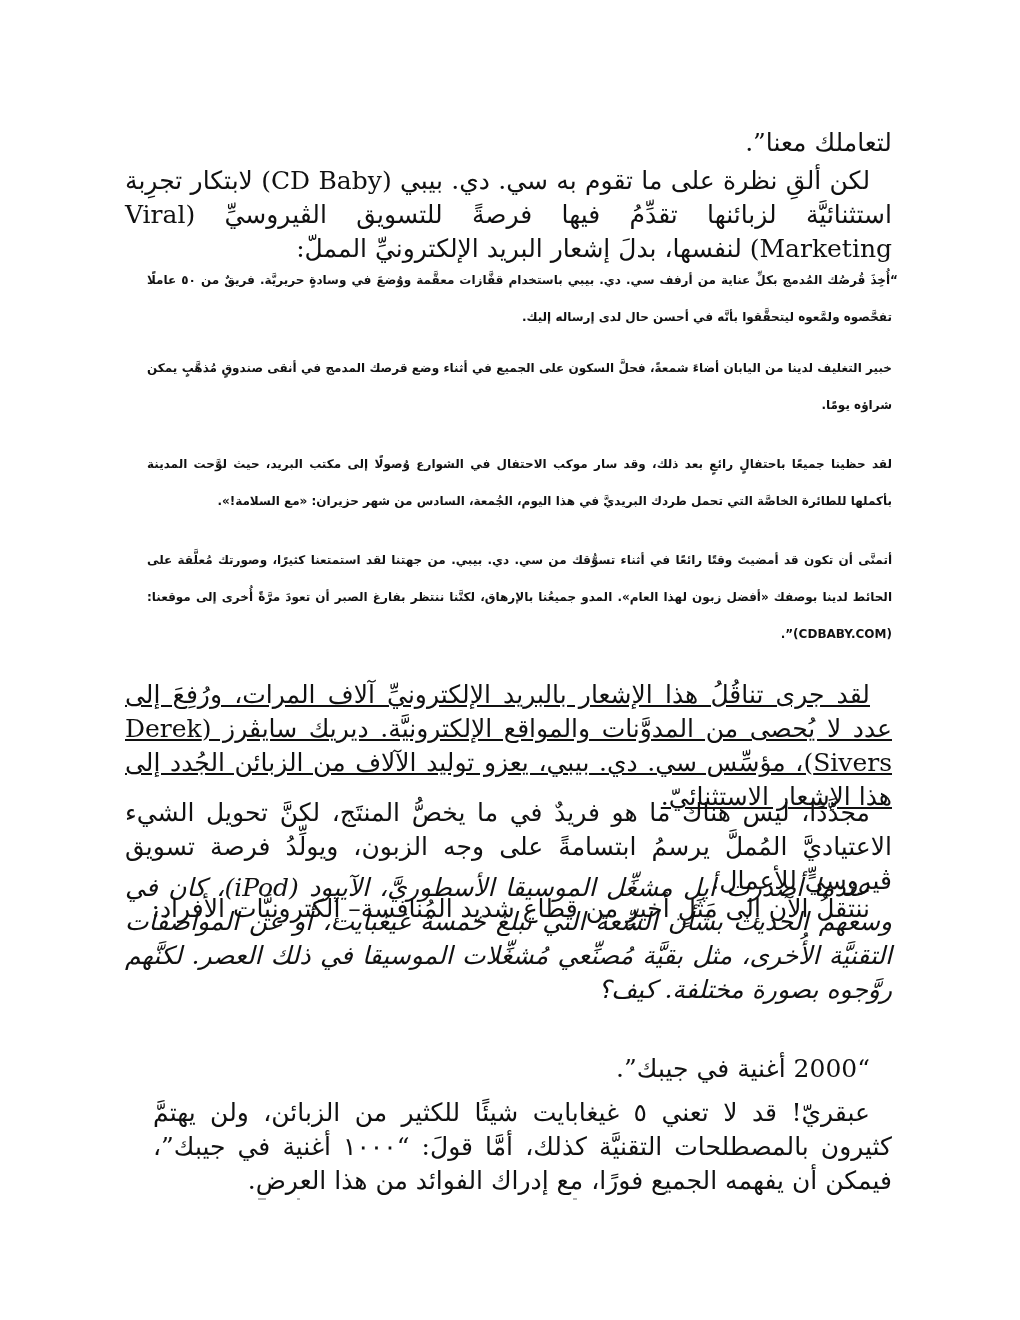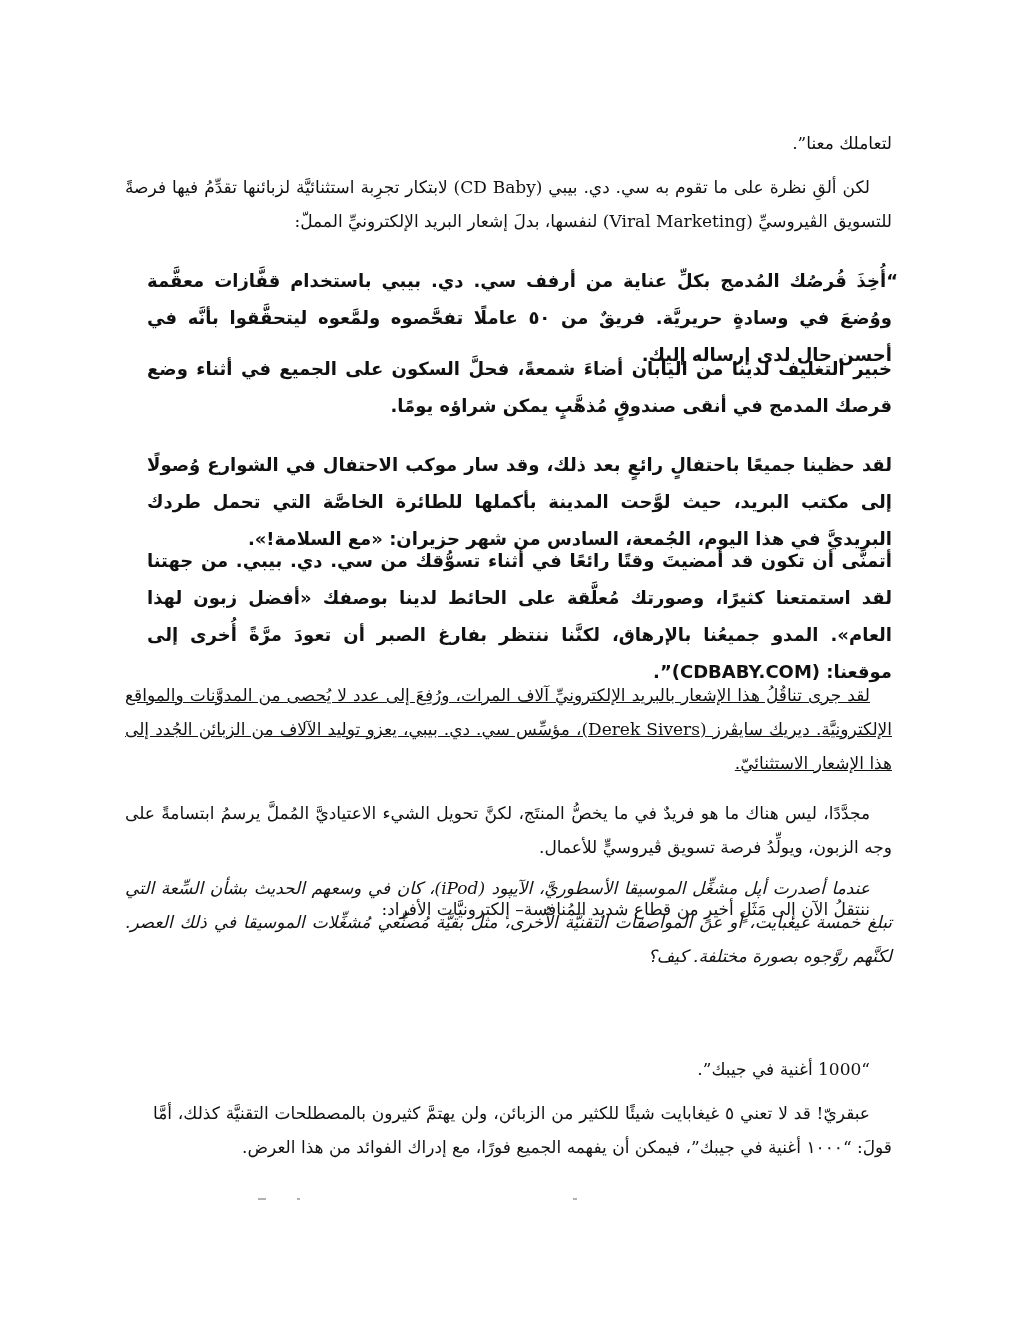--- a/index.html
+++ b/index.html
@@ -7,49 +7,49 @@
     width: 1020px; height: 1320px; position: relative; overflow: hidden;
     font-family: "DejaVu Serif", "Liberation Serif", serif;
     color: #111;
   }
   .page {
     position: absolute; left: 125px; top: 0; width: 767px; height: 1320px;
     direction: rtl;
   }
   .p {
     position: absolute; right: 0; left: 0; text-align: justify;
-    text-align-last: right; font-size: 17px; line-height: 34px;
+    text-align-last: right; font-size: 25px; line-height: 34px;
     font-family: "DejaVu Serif", serif;
   }
   .indent { text-indent: 22px; }
   .quote {
     position: absolute; right: 0; left: 22px; text-align: justify; text-align-last: right;
-    font-size: 18px; line-height: 37px; font-weight: bold;
+    font-size: 12px; line-height: 37px; font-weight: bold;
     font-family: "DejaVu Sans", sans-serif;
   }
   .quote.q1 { text-indent: -6px; }
   .stray {
     position: absolute; top: 1198px; height: 2px; background: #555; opacity: 0.45;
   }
 </style>
 </head>
 <body>
 
 <div class="page">
   <div class="p" style="top:126px;">لتعاملك معنا”.</div>
-  <div class="p indent" style="top:170px;">لكن ألقِ نظرة على ما تقوم به سي. دي. بيبي (CD Baby) لابتكار تجرِبة استثنائيَّة لزبائنها تقدِّمُ فيها فرصةً للتسويق الڤيروسيِّ (Viral Marketing) لنفسها، بدلَ إشعار البريد الإلكترونيِّ المملّ:</div>
+  <div class="p indent" style="top:164px;">لكن ألقِ نظرة على ما تقوم به سي. دي. بيبي (CD Baby) لابتكار تجرِبة استثنائيَّة لزبائنها تقدِّمُ فيها فرصةً للتسويق الڤيروسيِّ (Viral Marketing) لنفسها، بدلَ إشعار البريد الإلكترونيِّ المملّ:</div>
 
   <div class="quote q1" style="top:262px;">“أُخِذَ قُرصُك المُدمج بكلِّ عناية من أرفف سي. دي. بيبي باستخدام قفَّازات معقَّمة ووُضعَ في وسادةٍ حريريَّة. فريقٌ من ٥٠ عاملًا تفحَّصوه ولمَّعوه ليتحقَّقوا بأنَّه في أحسن حال لدى إرساله إليك.</div>
   <div class="quote" style="top:350px;">خبير التغليف لدينا من اليابان أضاءَ شمعةً، فحلَّ السكون على الجميع في أثناء وضع قرصك المدمج في أنقى صندوقٍ مُذهَّبٍ يمكن شراؤه يومًا.</div>
   <div class="quote" style="top:446px;">لقد حظينا جميعًا باحتفالٍ رائعٍ بعد ذلك، وقد سار موكب الاحتفال في الشوارع وُصولًا إلى مكتب البريد، حيث لوَّحت المدينة بأكملها للطائرة الخاصَّة التي تحمل طردك البريديَّ في هذا اليوم، الجُمعة، السادس من شهر حزيران: «مع السلامة!».</div>
   <div class="quote" style="top:542px;">أتمنَّى أن تكون قد أمضيتَ وقتًا رائعًا في أثناء تسوُّقك من سي. دي. بيبي. من جهتنا لقد استمتعنا كثيرًا، وصورتك مُعلَّقة على الحائط لدينا بوصفك «أفضل زبون لهذا العام». المدو جميعُنا بالإرهاق، لكنَّنا ننتظر بفارغ الصبر أن تعودَ مرَّةً أُخرى إلى موقعنا: (CDBABY.COM)”.</div>
 
   <div class="p indent" style="top:678px;text-decoration:underline;">لقد جرى تناقُلُ هذا الإشعار بالبريد الإلكترونيِّ آلاف المرات، ورُفِعَ إلى عدد لا يُحصى من المدوَّنات والمواقع الإلكترونيَّة. ديريك سايڤرز (Derek Sivers)، مؤسِّس سي. دي. بيبي، يعزو توليد الآلاف من الزبائن الجُدد إلى هذا الإشعار الاستثنائيّ.</div>
   <div class="p indent" style="top:796px;">مجدَّدًا، ليس هناك ما هو فريدٌ في ما يخصُّ المنتَج، لكنَّ تحويل الشيء الاعتياديَّ المُملَّ يرسمُ ابتسامةً على وجه الزبون، ويولِّدُ فرصة تسويق ڤيروسيٍّ للأعمال.</div>
   <div class="p indent" style="top:872px;margin-top:20px;">ننتقلُ الآن إلى مَثَلٍ أخيرٍ من قطاع شديد المُنافسة– إلكترونيَّات الأفراد:</div>
   <div class="p indent" style="top:871px;font-style:italic;">عندما أصدرت أپل مشغِّل الموسيقا الأسطوريَّ، الآيپود (iPod)، كان في وسعهم الحديث بشأن السِّعة التي تبلغ خمسة غيغبايت، أو عن المواصفات التقنيَّة الأُخرى، مثل بقيَّة مُصنِّعي مُشغِّلات الموسيقا في ذلك العصر. لكنَّهم روَّجوه بصورة مختلفة. كيف؟</div>
-  <div class="p indent" style="top:1052px;">“1000 أغنية في جيبك”.</div>
+  <div class="p indent" style="top:1052px;">“2000 أغنية في جيبك”.</div>
   <div class="p indent" style="top:1096px;margin-left:28px;">عبقريّ! قد لا تعني ٥ غيغابايت شيئًا للكثير من الزبائن، ولن يهتمَّ كثيرون بالمصطلحات التقنيَّة كذلك، أمَّا قولَ: “١٠٠٠ أغنية في جيبك”، فيمكن أن يفهمه الجميع فورًا، مع إدراك الفوائد من هذا العرض.</div>
 </div>
 
 <div class="stray" style="left:258px; width:8px;"></div>
 <div class="stray" style="left:297px; width:3px;"></div>
 <div class="stray" style="left:573px; width:4px;"></div>
 
 </body></html>

